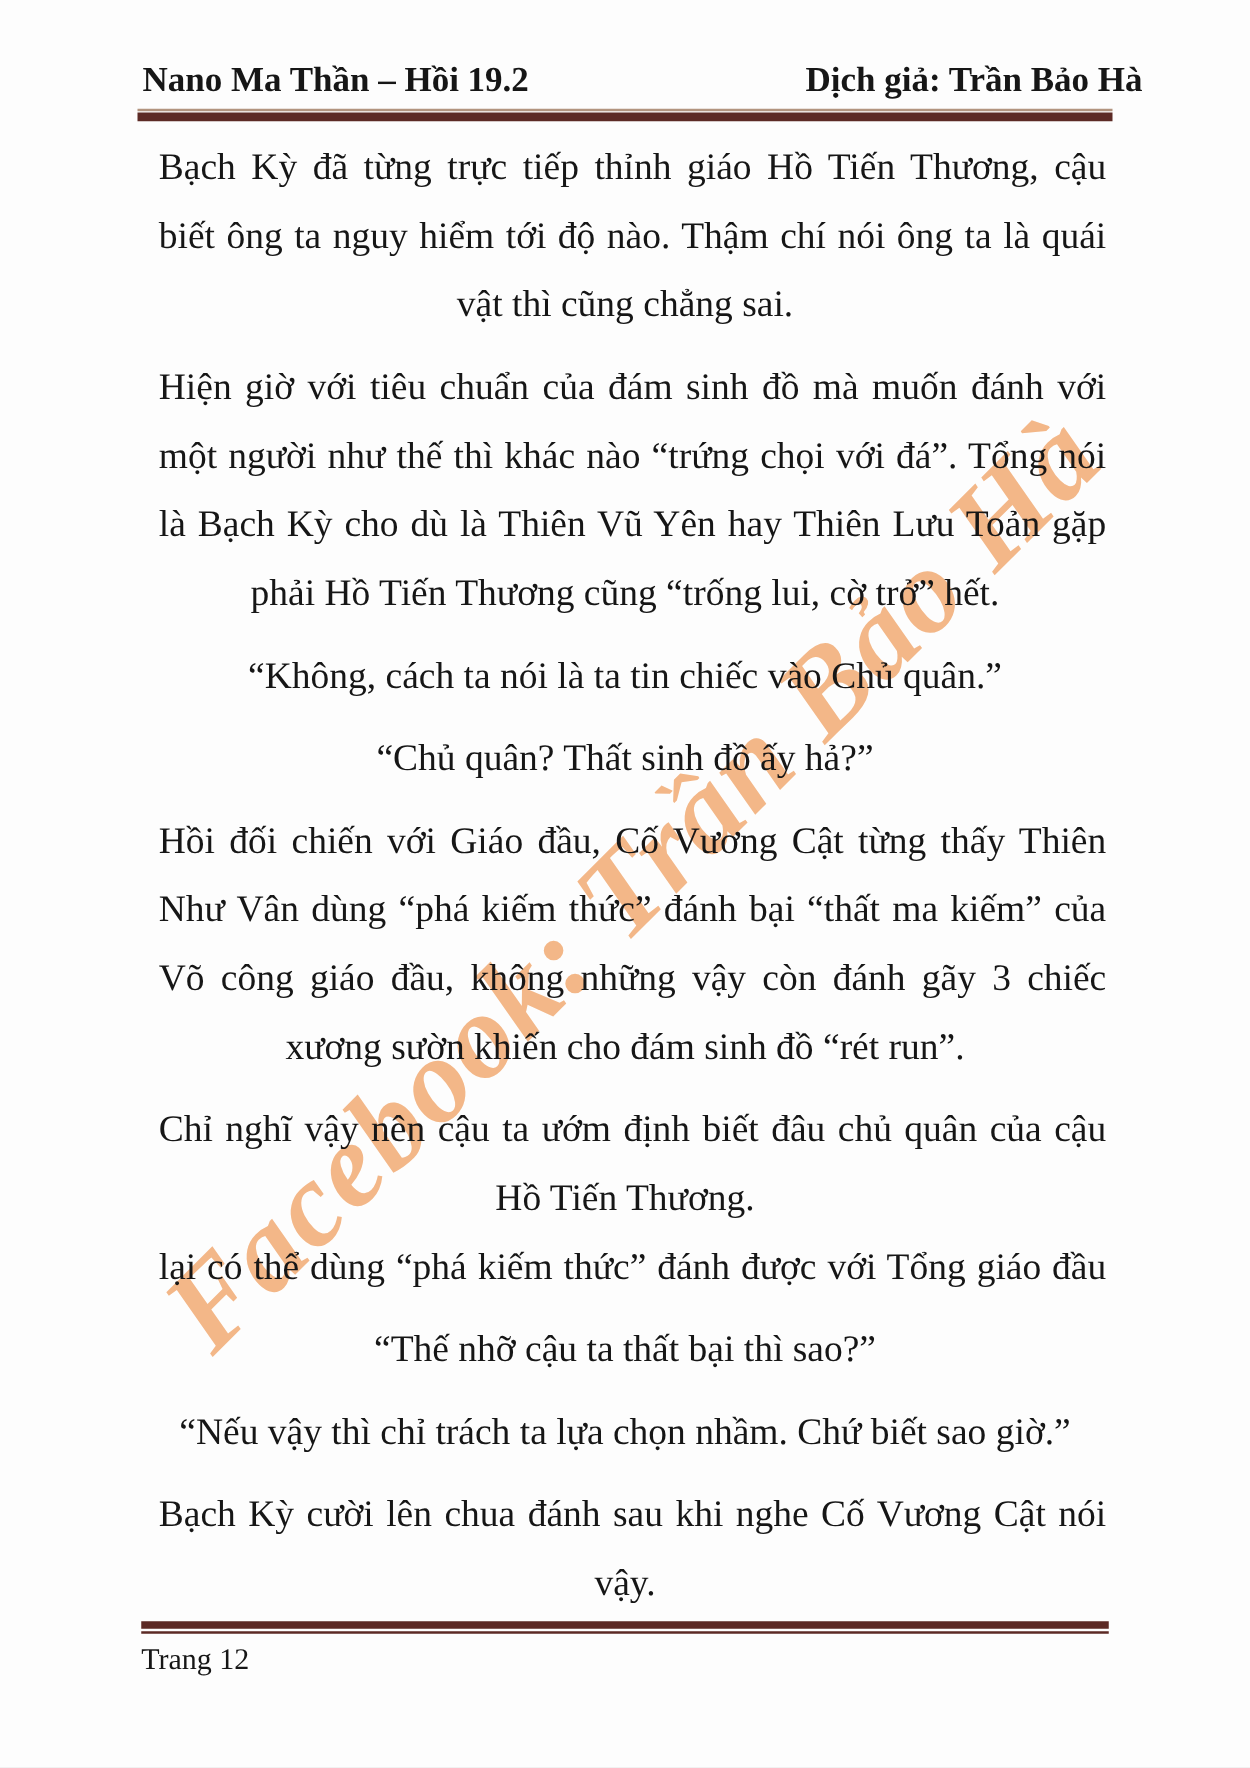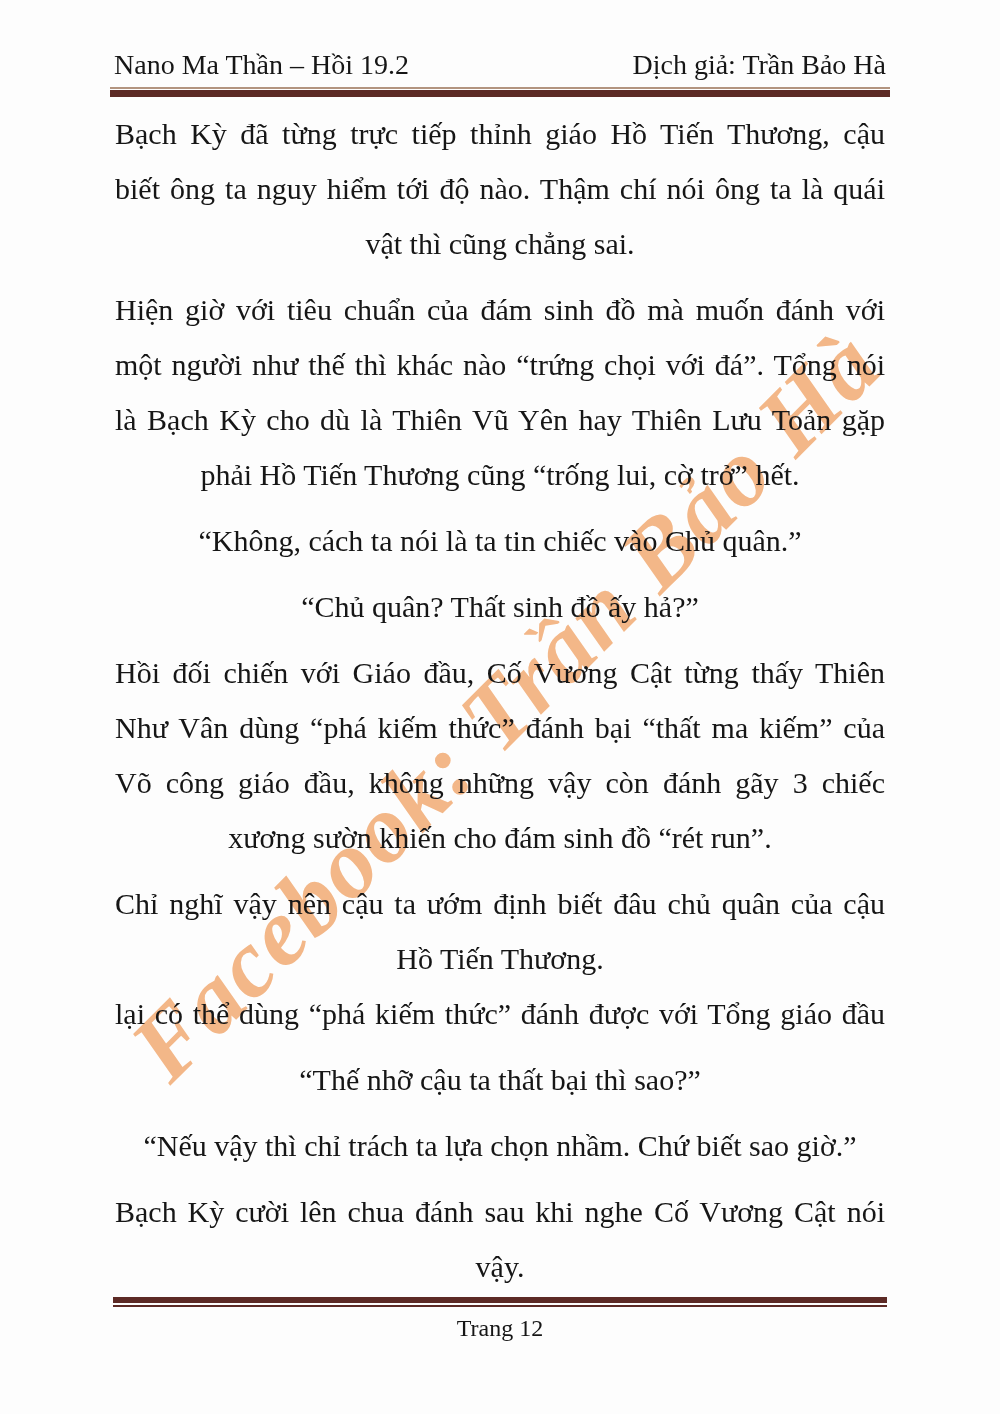--- a/index.html
+++ b/index.html
@@ -14,26 +14,27 @@
     margin: 0 auto;
     background: #fdfdfd;
     overflow: hidden;
     font-family: "Liberation Serif", "DejaVu Serif", serif;
     color: #161616;
   }
   
   .header {
     position: relative;
     z-index: 2;
-    padding: 47px 114px 0 114px;
+    padding: 47px 86px 0 114px;
     display: flex;
     justify-content: space-between;
     align-items: baseline;
     font-size: 28px;
     line-height: 36px;
+    font-weight: bold;
   }
   .header-rule {
     position: relative;
     z-index: 2;
     margin: 4px 110px 0 110px;
   }
   .header-rule .rule-thin  { height: 2px; background: var(--rule-light, #b2947f); }
   .header-rule .rule-thick { height: 7px; background: var(--rule-color, #5c2a25); margin-top: 1px; }
   
   .watermark {
@@ -61,34 +62,35 @@
     font-size: 30px;
   }
   .paragraph { margin: 0 0 11px 0; }
   .line {
     line-height: 55px;
     text-align: center;
   }
   .line.justify {
     text-align: justify;
     text-align-last: justify;
+    margin-left: 12px;
   }
   
   .footer {
     position: absolute;
     z-index: 2;
     left: 113px;
     right: 113px;
     top: 1297px;
   }
   .footer-rule .rule-thick { height: 6px; background: var(--rule-color, #5c2a25); }
   .footer-rule .rule-thin  { height: 2px; background: var(--rule-color, #5c2a25); margin-top: 2px; }
   .page-number {
     margin-top: 7px;
-    text-align: center;
+    text-align: left;
     font-size: 24px;
     line-height: 28px;
   }
 </style>
 </head>
 <body>
 
 <div class="page" style="color: rgb(22, 22, 22);">
 
   <div class="watermark">Facebook: Trần Bảo Hà</div>

